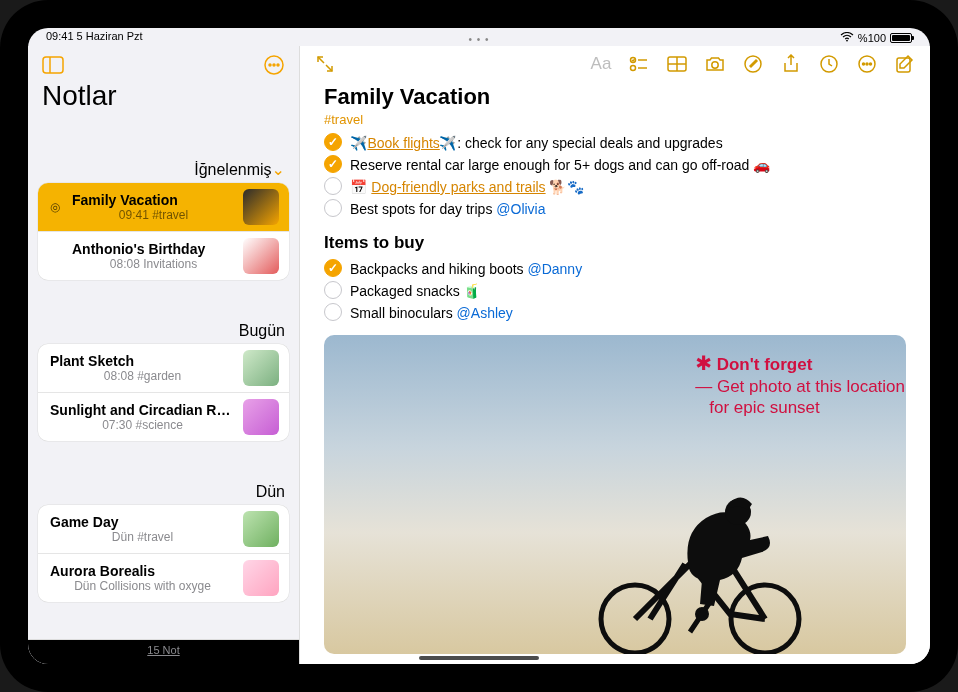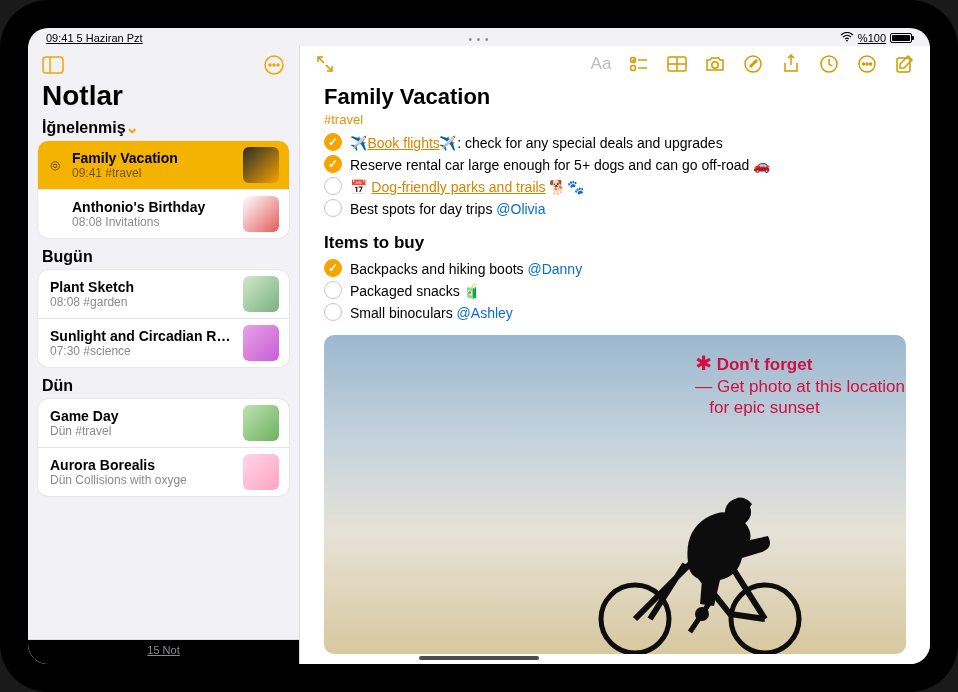--- a/index.html
+++ b/index.html
@@ -7,53 +7,53 @@
   .device {
     position:absolute; left:0; top:0; width:958px; height:692px;
     background:#000; border-radius:48px; padding:28px;
   }
   .screen {
     width:100%; height:100%; background:#f2f2f6; border-radius:20px;
     display:flex; flex-direction:column; overflow:hidden; position:relative;
   }
   
   .status-bar {
-    height:18px; padding:2px 18px 0 18px; display:flex; align-items:center;
-    justify-content:space-between; font-size:11px; color:#000;text-decoration:underline;
+    height:18px; padding:2px 18px 0 18px; display:flex; 
+    justify-content:space-between; font-size:11px; color:#000;
   }
   .status-bar .dots { position:absolute; left:50%; transform:translateX(-50%); top:6px; font-size:10px; color:#888; letter-spacing:1px;}
   .status-right { display:flex; align-items:center; gap:4px; }
   .battery { width:22px; height:10px; border:1px solid #000; border-radius:2px; position:relative; }
   .battery::after { content:""; position:absolute; right:-3px; top:2px; width:2px; height:4px; background:#000; border-radius:0 1px 1px 0; }
   .battery-fill { position:absolute; inset:1px; background:#000; border-radius:1px; }
   
   .app { flex:1; display:flex; overflow:hidden; }
   .sidebar { width:272px; background:#f2f2f6; display:flex; flex-direction:column; border-right:1px solid #ddd; }
   .content { flex:1; background:#fff; display:flex; flex-direction:column; }
 
   
   .sb-toolbar { display:flex; justify-content:space-between; padding:6px 12px 0 12px; }
   .icn { width:26px; height:26px; display:flex; align-items:center; justify-content:center; color:#f5a400; }
   .icn svg { stroke:#f5a400; fill:none; stroke-width:1.5; }
-  .sb-title { font-size:28px; font-weight:700; padding:2px 14px 6px 14px; }
-  .section-head { display:flex; align-items:center; justify-content:flex-start; padding:0 14px 2px 14px; font-size:16px; font-weight:700; color:#000;}
+  .sb-title { font-size:28px; font-weight:400; padding:2px 14px 6px 14px; }
+  .section-head { display:flex; align-items:center; justify-content:flex-end; padding:0 14px 2px 14px; font-size:16px; font-weight:400; color:#000;margin-top:42px;}
   .section-head .chev { color:#f5a400; }
   .card-group { margin:2px 10px 10px 10px; background:#fff; border-radius:10px; overflow:hidden; box-shadow:0 0 0 .5px #ddd; }
   .note-row {
     display:flex; align-items:center; padding:6px 10px 6px 12px;
     border-top:0.5px solid #e5e5e5; gap:8px; min-height:48px;
   }
   .note-row:first-child { border-top:none; }
   .note-row.selected { background:#f5b301; }
   .note-row.selected .note-sub { color:rgba(0,0,0,.55); }
   .pin-glyph { width:14px; color:#888; font-size:12px; }
   .note-row.selected .pin-glyph { color:rgba(0,0,0,.7); }
   .note-text { flex:1; overflow:hidden; }
   .note-title { font-size:14px; font-weight:600; white-space:nowrap; overflow:hidden; text-overflow:ellipsis; }
-  .note-sub { font-size:12px; color:#8a8a8e; white-space:nowrap; overflow:hidden; text-overflow:ellipsis; }
+  .note-sub { font-size:12px; color:#8a8a8e; white-space:nowrap; overflow:hidden; text-overflow:ellipsis;text-align:center; }
   .thumb { width:36px; height:36px; border-radius:6px; flex:none; }
   .sb-footer { text-align:center; font-size:11px; color:#8a8a8e; padding:4px 0 8px 0; border-top:.5px solid #ddd; background:#000000;text-decoration:underline;}
   .sb-scroll { flex:1; overflow:hidden; }
 
   
   .ct-toolbar { display:flex; align-items:center; padding:4px 10px; gap:8px; }
   .ct-toolbar .spacer { flex:1; }
   .ct-icn { width:30px; height:28px; display:flex; align-items:center; justify-content:center; color:#d29a00; }
   .ct-icn svg { stroke:#d29a00; fill:none; stroke-width:1.5; }
   .ct-icn.txt { font-size:17px; color:#bdbdbd; font-weight:400;}

